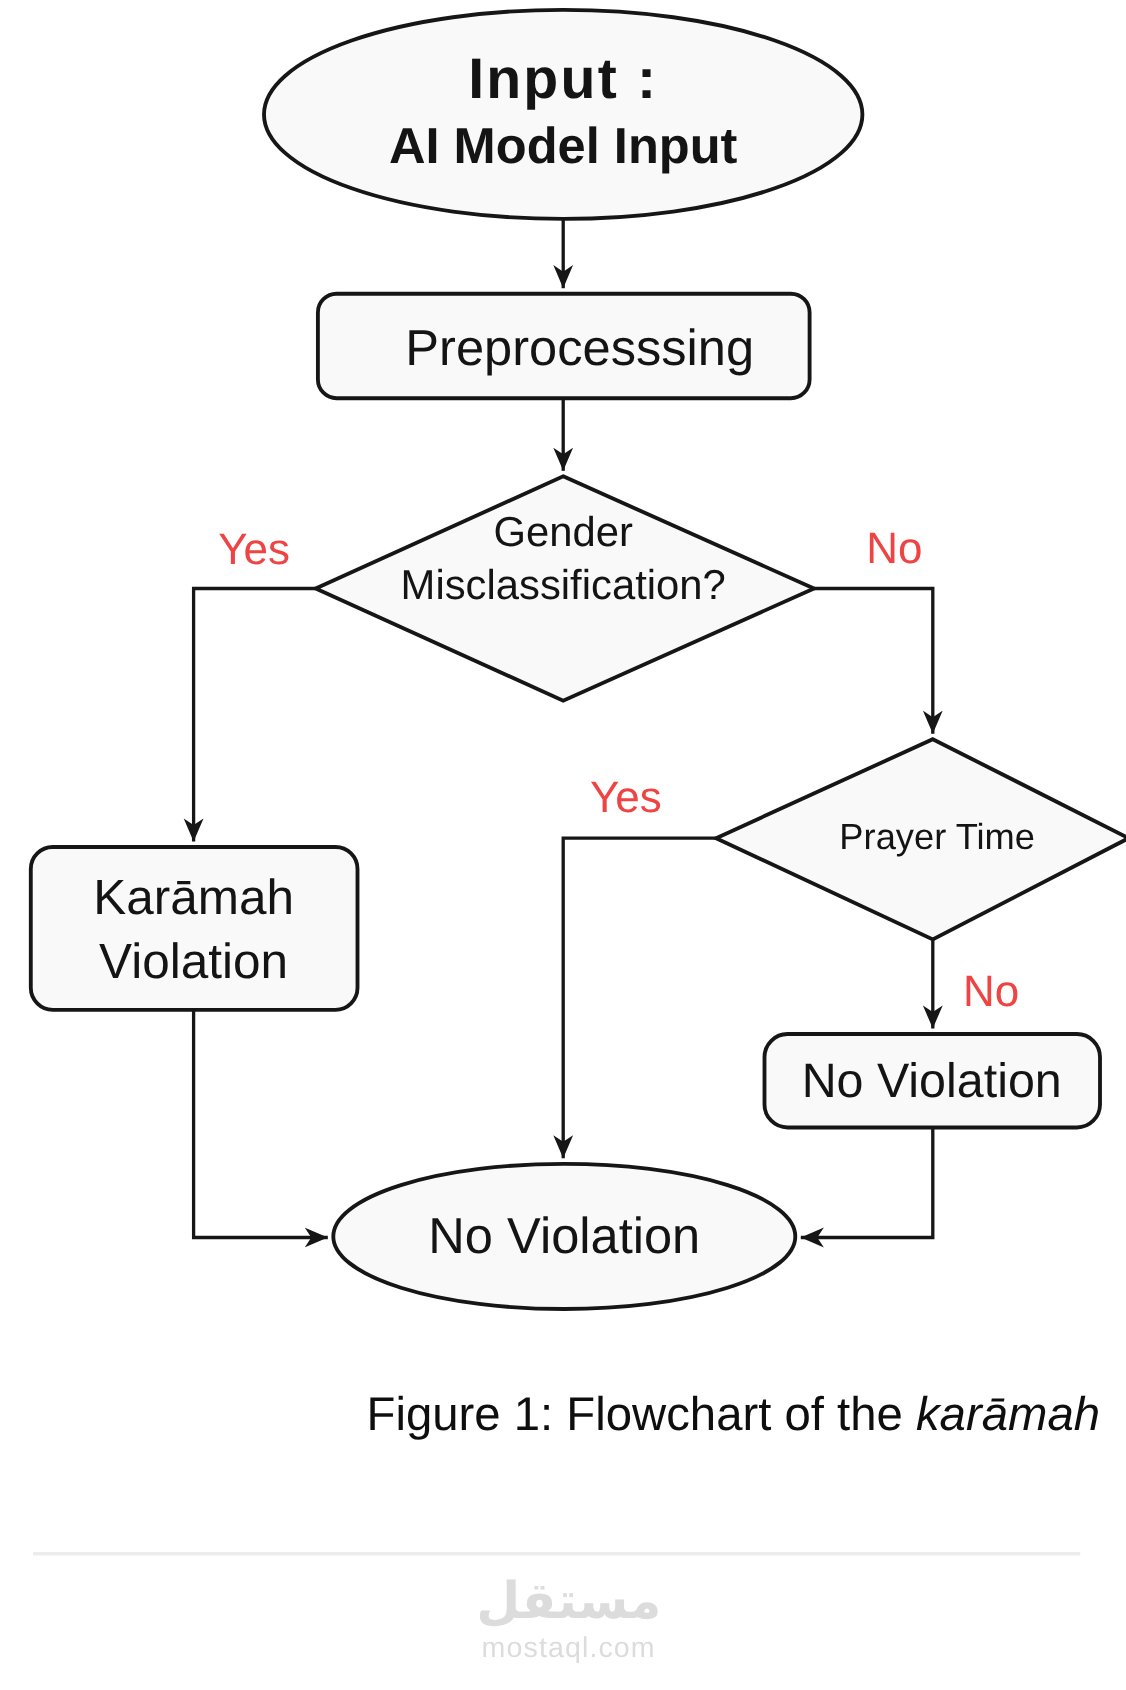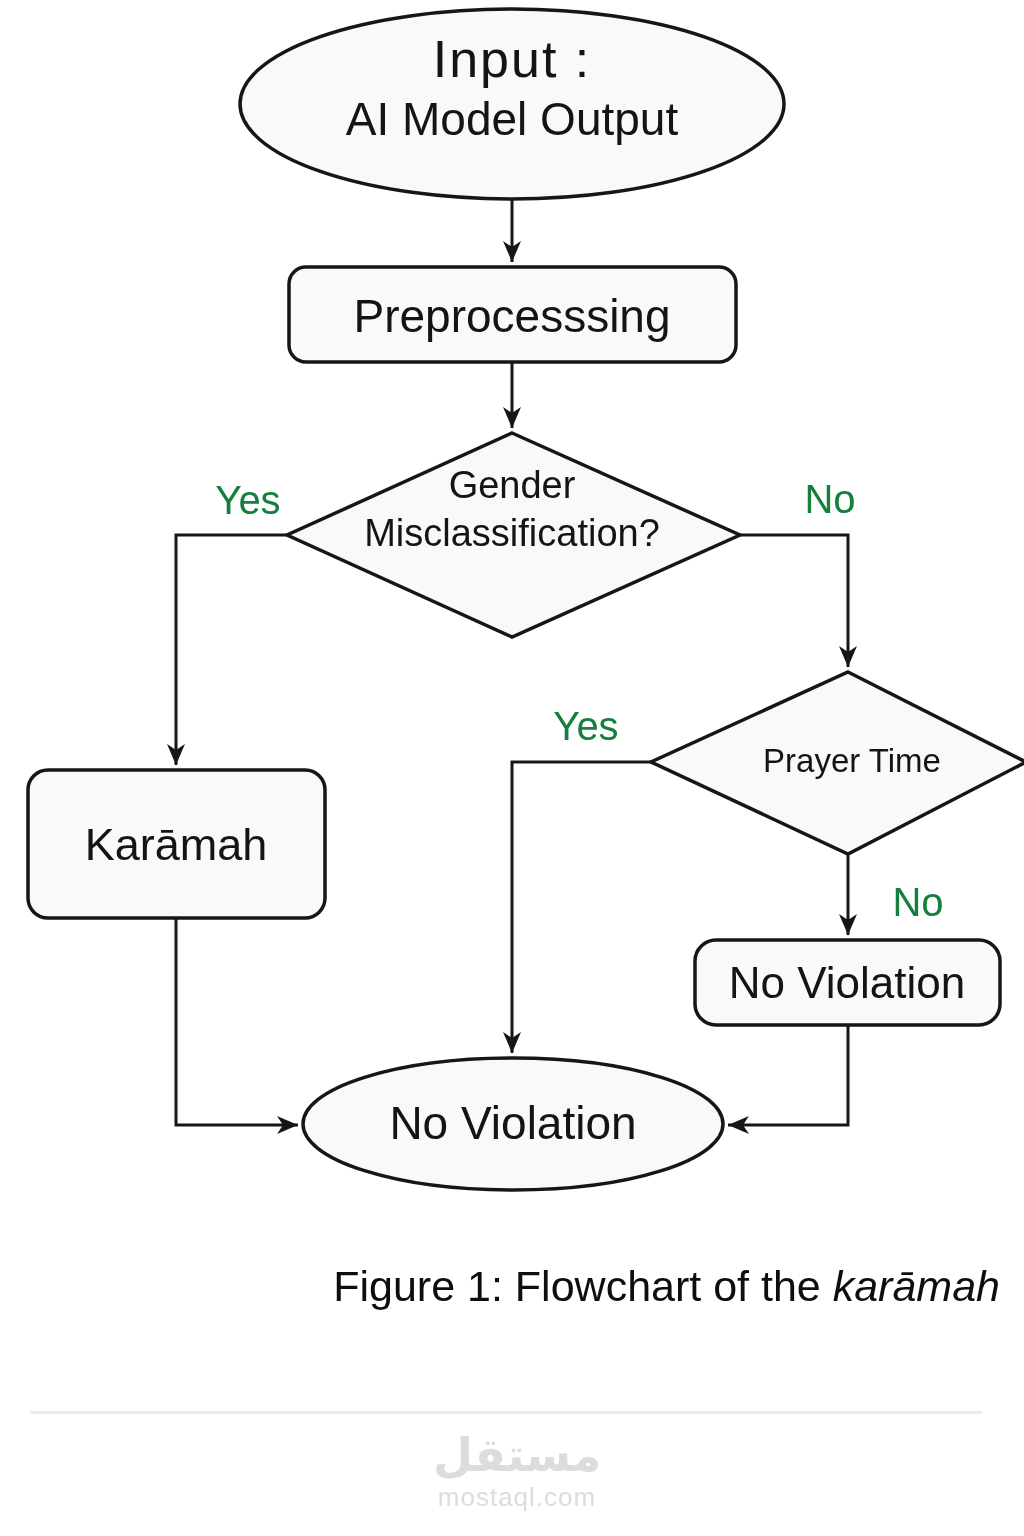--- a/index.html
+++ b/index.html
@@ -34,33 +34,32 @@
   .node-text {
     position: absolute;
     transform: translate(-50%, -50%);
     text-align: center;
     white-space: nowrap;
     line-height: 1.22;
     color: #141414;
   }
   .t-input-l1   { font-size: 52px; letter-spacing: 2px; }
   .t-input-l2   { font-size: 46px; }
-  .t-prep      { font-size: 46px; }
+  .t-prep      { font-size: 46px; margin-left: 15px; }
   .t-gender    { font-size: 38px; line-height: 1.25; }
   .t-prayer    { font-size: 33px; line-height: 1.3; }
   .t-karamah   { font-size: 45px; line-height: 1.3; }
   .t-noviol-r  { font-size: 44px; }
   .t-noviol-e  { font-size: 46px; }
   .edge-label {
     position: absolute;
     transform: translate(-50%, -50%);
     font-size: 40px;
     white-space: nowrap;
-    color: #15803d;
-    margin-left: 17px;
+    color: #ef4444;
   }
   .caption {
     position: absolute;
     left: 0;
     top: 1256px;
     width: 1000px;
     text-align: right;
     font-size: 43px;
     line-height: 1.42;
     color: #0e0e0e;
@@ -119,38 +118,39 @@
     <path class="edge" d="M512,199 V262" marker-end="url(#arrow)"></path>
     <path class="edge" d="M512,362 V428" marker-end="url(#arrow)"></path>
     <path class="edge" d="M287,535 H176 V765" marker-end="url(#arrow)"></path>
     <path class="edge" d="M740,535 H848 V667" marker-end="url(#arrow)"></path>
     <path class="edge" d="M651,762 H512 V1053" marker-end="url(#arrow)"></path>
     <path class="edge" d="M848,854 V935" marker-end="url(#arrow)"></path>
     <path class="edge" d="M176,918 V1125 H298" marker-end="url(#arrow)"></path>
     <path class="edge" d="M848,1025 V1125 H728" marker-end="url(#arrow)"></path>
   </svg>
 
-  <div class="node-text" style="left:512px; top:88px;">
+  <div class="node-text" style="left:512px; top:101px;font-weight:bold;">
     <div class="t-input-l1">Input :</div>
-    <div class="t-input-l2">AI Model Output</div>
+    <div class="t-input-l2">AI Model Input</div>
   </div>
 
   <div class="node-text t-prep" style="left:512px; top:316px;">Preprocesssing</div>
 
   <div class="node-text t-gender" style="left:512px; top:509px;">
     <div>Gender</div>
     <div>Misclassification?</div>
   </div>
 
   <div class="node-text t-prayer" style="left:852px; top:761px;">
     <div>Prayer Time</div>
   </div>
 
   <div class="node-text t-karamah" style="left:176px; top:845px;">
     <div>Karāmah</div>
+    <div>Violation</div>
   </div>
 
   <div class="node-text t-noviol-r" style="left:847px; top:983px;">No Violation</div>
 
   <div class="node-text t-noviol-e" style="left:513px; top:1123px;">No Violation</div>
 
   <div class="edge-label" style="left:231px; top:500px;">Yes</div>
   <div class="edge-label" style="left:813px; top:499px;">No</div>
   <div class="edge-label" style="left:569px; top:726px;">Yes</div>
   <div class="edge-label" style="left:901px; top:902px;">No</div>

